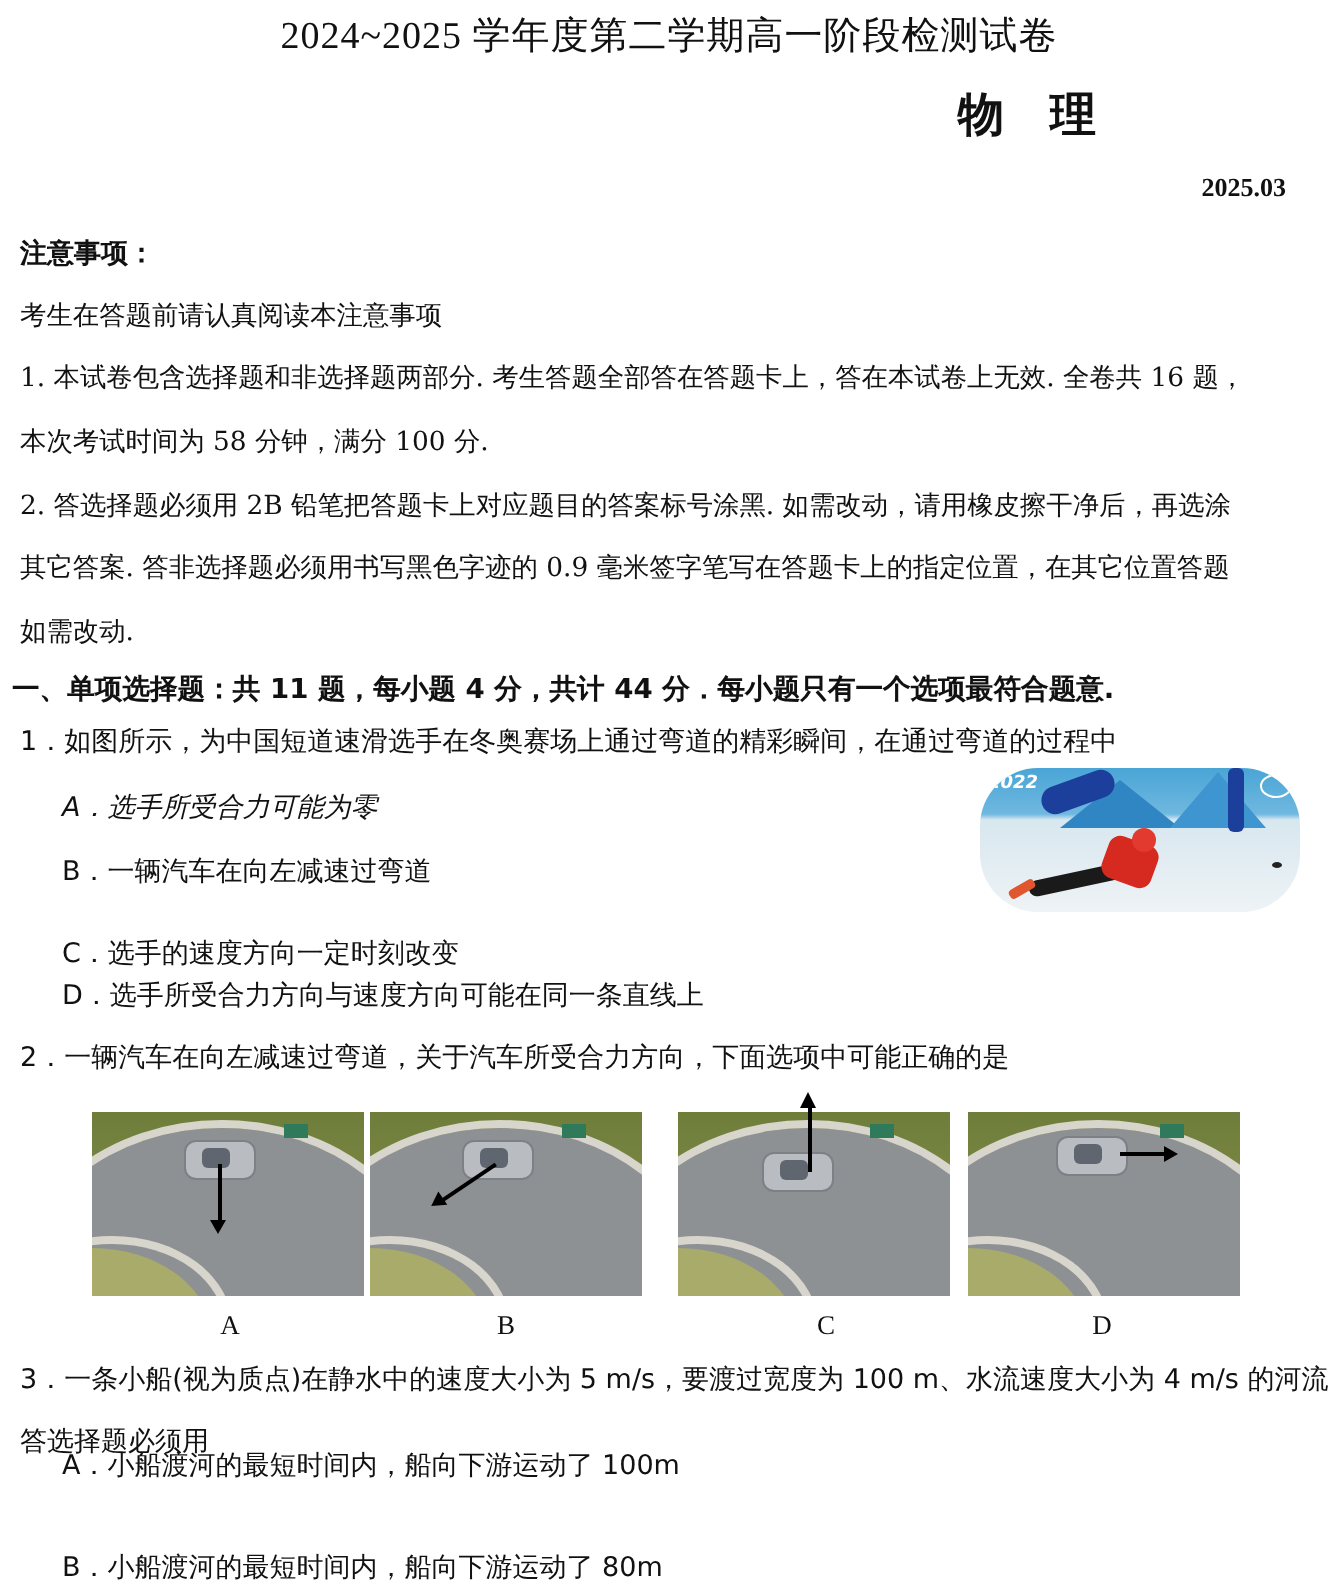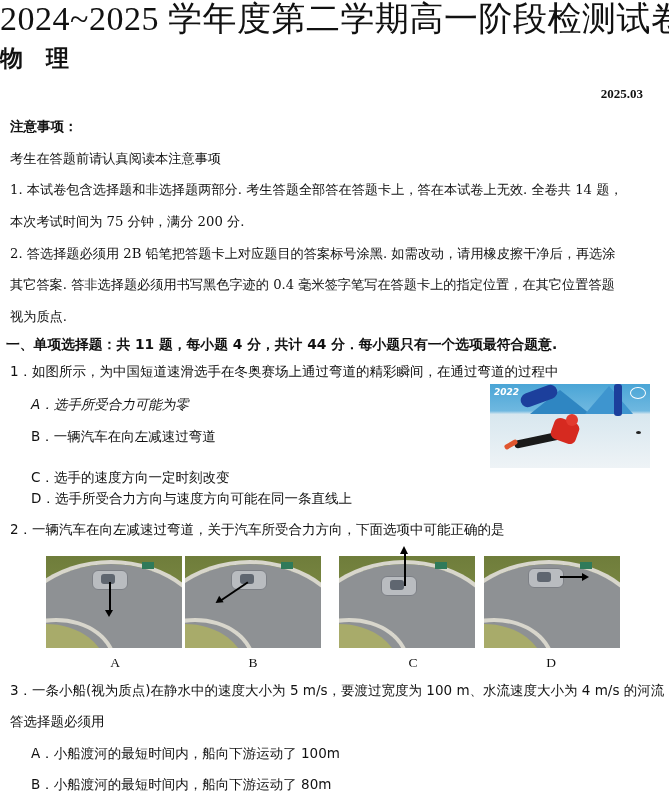--- a/index.html
+++ b/index.html
@@ -5,42 +5,43 @@
   html, body { margin: 0; padding: 0; background: #ffffff; }
   body {
     width: 669px; height: 794px; overflow: hidden; position: relative;
     font-family: "DejaVu Serif", "Liberation Serif", serif;
     color: #111;
   }
   .abs { position: absolute; white-space: nowrap; }
   .title {
     left: 0; width: 669px; top: 4px; text-align: center;
     font-family: "Liberation Serif", "DejaVu Serif", serif;
-    font-size: 34px; line-height: 30px; letter-spacing: 0.5px;
+    font-size: 19px; line-height: 30px; letter-spacing: 0.5px;
   }
   .subject {
-    left: 0; width: 548px; top: 45px; text-align: left;
-    font-family: Liberation Serif, serif;
+    left: 0; width: 548px; top: 45px; text-align: right;
+    font-family: Liberation Mono, monospace;
     font-size: 23px; line-height: 28px; font-weight: bold; word-spacing: 18px;
   }
   .date {
     right: 26px; top: 86px; font-family: "Liberation Serif", serif;
     font-size: 13px; font-weight: bold;
   }
   .bold-head {
     font-family: "DejaVu Sans", sans-serif; font-weight: bold; font-size: 13.5px;
   }
   .body-line { font-size: 13.2px; line-height: 18px; left: 10px; }
   .opt { font-size: 13.5px; line-height: 18px; left: 31px; font-family: "DejaVu Sans", "Liberation Serif", serif; }
   .q { font-size: 13.5px; line-height: 18px; left: 10px; font-family: "DejaVu Sans", "Liberation Serif", serif; }
 
   
   .skater {
-    left: 490px; top: 384px; width: 160px; height: 84px; overflow: hidden;
+    left: 490px; top: 384px; width: 160px; height: 72px; overflow: hidden;
     background: linear-gradient(180deg, #4aa5d6 0%, #6fb8e0 32%, #d8e7ef 36%, #eef3f6 100%);
+    border-radius: 29px;
   }
   .skater .mount { position: absolute; left: 40px; top: 6px; width: 0; height: 0;
     border-left: 30px solid transparent; border-right: 30px solid transparent; border-bottom: 24px solid #2f86c2; }
   .skater .mount2 { position: absolute; left: 95px; top: 2px; width: 0; height: 0;
     border-left: 24px solid transparent; border-right: 24px solid transparent; border-bottom: 28px solid #3e95cf; }
   .skater .txt2022 { position: absolute; left: 4px; top: 3px; color: #fff; font-size: 9px; font-weight: bold; font-family: "DejaVu Sans", sans-serif; font-style: italic; }
   .skater .rings { position: absolute; right: 4px; top: 3px; width: 14px; height: 10px; border: 1.5px solid #fff; border-radius: 50%; }
   .skater .blue1 { position: absolute; left: 30px; top: 5px; width: 38px; height: 14px; background: #1c3f9c; border-radius: 7px; transform: rotate(-20deg); }
   .skater .blue2 { position: absolute; left: 124px; top: 0; width: 8px; height: 32px; background: #1c3f9c; border-radius: 3px; }
   .skater .red-body { position: absolute; left: 62px; top: 36px; width: 26px; height: 22px; background: #d62a20; border-radius: 6px; transform: rotate(20deg); }
@@ -70,25 +71,25 @@
 </style>
 </head>
 <body>
 
 <div class="abs title">2024~2025 学年度第二学期高一阶段检测试卷</div>
 <div class="abs subject">物　理</div>
 <div class="abs date">2025.03</div>
 
 <div class="abs bold-head" style="left:10px; top:118px;text-align:right;">注意事项：</div>
 <div class="abs body-line" style="top:150px;">考生在答题前请认真阅读本注意事项</div>
-<div class="abs body-line" style="top:181px;">1. 本试卷包含选择题和非选择题两部分. 考生答题全部答在答题卡上，答在本试卷上无效. 全卷共 14 题，</div>
-<div class="abs body-line" style="top:213px;">本次考试时间为 75 分钟，满分 200 分.</div>
+<div class="abs body-line" style="top:181px;">1. 本试卷包含选择题和非选择题两部分. 考生答题全部答在答题卡上，答在本试卷上无效. 全卷共 16 题，</div>
+<div class="abs body-line" style="top:213px;">本次考试时间为 58 分钟，满分 100 分.</div>
 <div class="abs body-line" style="top:245px;">2. 答选择题必须用 2B 铅笔把答题卡上对应题目的答案标号涂黑. 如需改动，请用橡皮擦干净后，再选涂</div>
-<div class="abs body-line" style="top:276px;">其它答案. 答非选择题必须用书写黑色字迹的 0.4 毫米签字笔写在答题卡上的指定位置，在其它位置答题</div>
-<div class="abs body-line" style="top:308px;">视为质点.</div>
+<div class="abs body-line" style="top:276px;">其它答案. 答非选择题必须用书写黑色字迹的 0.9 毫米签字笔写在答题卡上的指定位置，在其它位置答题</div>
+<div class="abs body-line" style="top:308px;">如需改动.</div>
 
 <div class="abs bold-head" style="left:6px; top:336px; font-size:13.8px;">一、单项选择题：共 11 题，每小题 4 分，共计 44 分．每小题只有一个选项最符合题意.</div>
 
 <div class="abs q" style="top:362px;">1．如图所示，为中国短道速滑选手在冬奥赛场上通过弯道的精彩瞬间，在通过弯道的过程中</div>
 <div class="abs opt" style="top:395px;font-style:italic;">A．选手所受合力可能为零</div>
 <div class="abs opt" style="top:427px;">B．一辆汽车在向左减速过弯道</div>
 <div class="abs opt" style="top:468px;">C．选手的速度方向一定时刻改变</div>
 <div class="abs opt" style="top:489px;">D．选手所受合力方向与速度方向可能在同一条直线上</div>
 
 <div class="abs skater">
@@ -157,14 +158,14 @@
   <div class="arrow-head" style="left:98px; top:17px; border-top:4px solid transparent; border-bottom:4px solid transparent; border-left:7px solid #000;"></div>
 </div>
 
 <div class="road-label" style="left:105px;">A</div>
 <div class="road-label" style="left:243px;">B</div>
 <div class="road-label" style="left:403px;">C</div>
 <div class="road-label" style="left:541px;">D</div>
 
 <div class="abs q" style="top:681px;">3．一条小船(视为质点)在静水中的速度大小为 5 m/s，要渡过宽度为 100 m、水流速度大小为 4 m/s 的河流，</div>
 <div class="abs q" style="top:712px;">答选择题必须用</div>
-<div class="abs opt" style="top:744px;">A．小船渡河的最短时间内，船向下游运动了 100m</div>
+<div class="abs opt" style="top:724px;">A．小船渡河的最短时间内，船向下游运动了 100m</div>
 <div class="abs opt" style="top:775px;">B．小船渡河的最短时间内，船向下游运动了 80m</div>
 
 </body></html>

